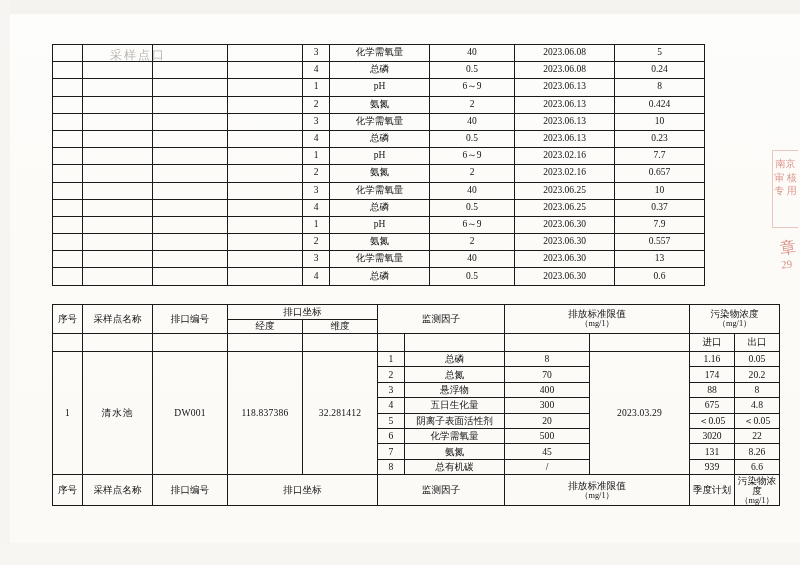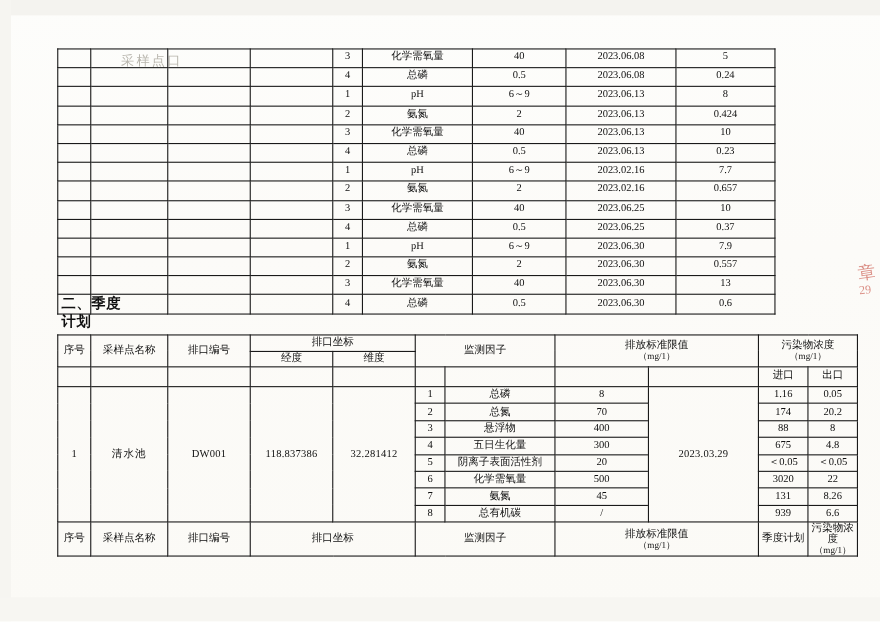--- a/index.html
+++ b/index.html
@@ -276,21 +276,20 @@
           <td>&nbsp;</td>
           <td>4</td>
           <td style="text-align: center;">总磷</td>
           <td>0.5</td>
           <td style="text-align: center;">2023.06.30</td>
           <td>0.6</td>
         </tr>
       </tbody>
   </table>
 
-  <div id="section-heading">二、季度计划</div>
 
   <table id="q-table">
     <colgroup>
       <col style="width:30px">
         <col style="width:70px">
         <col style="width:75px">
       <col style="width:75px">
         <col style="width:75px">
       <col style="width:27px">
         <col style="width:100px">
@@ -405,15 +404,16 @@
           <td colspan="1" style="height: 30px;"><span>排口编号</span></td>
           <td colspan="2" style="height: 30px;"><span>排口坐标</span></td>
           <td colspan="2" style="height: 30px;"><span>监测因子</span></td>
           <td colspan="2" style="height: 30px;"><span>排放标准限值</span><span class="unit">（mg/1）</span></td>
           <td colspan="1" style="height: 30px;"><span>季度计划</span></td>
           <td colspan="2" style="height: 30px;"><span>污染物浓度</span><span class="unit">（mg/1）</span></td>
         </tr>
       </tbody>
   </table>
 
+  <div class="stamp" id="stamp-1">南京 审 核 专 用</div>
   <div class="stamp" id="stamp-2">章</div>
   <div class="stamp" id="stamp-3">29</div>
 </div>
 
 </body></html>

